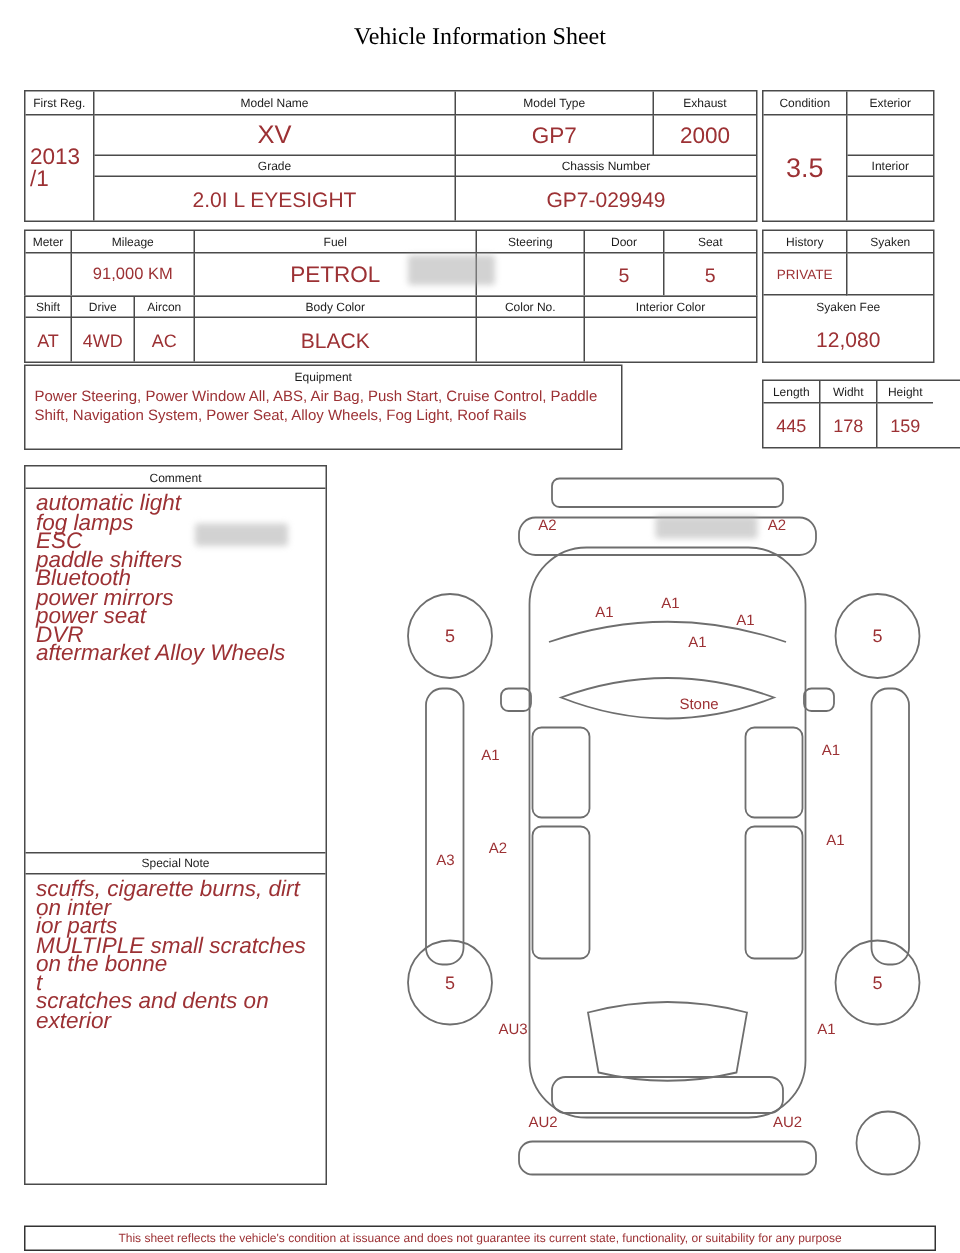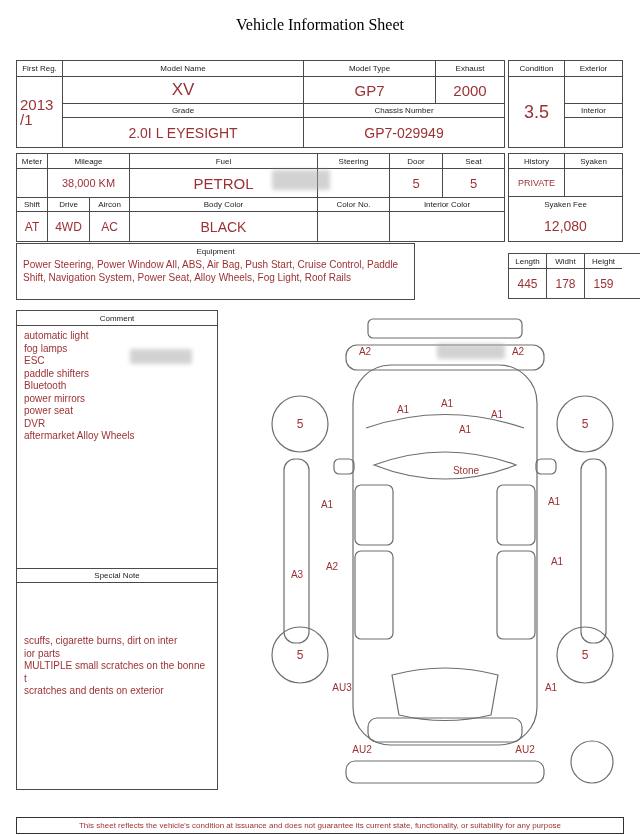--- a/index.html
+++ b/index.html
@@ -31,23 +31,23 @@
            grid-template-columns:56px 57px; grid-template-rows:15px 28px 14px 30px; }
   #equipBox{ left:16px; top:243px; width:399px; height:57px; }
   .equip-h{ height:14px; display:flex; align-items:center; justify-content:center;
             font-size:8px; color:#1c1c1c; }
   .equip-t{ padding:1px 6px; font-size:10px; line-height:12.5px; color:var(--red); }
   #gridR3{ left:508px; top:253px; width:136px; height:46px;
            grid-template-columns:38px 38px 37px; grid-template-rows:15px 29px; }
   #commentBox{ left:16px; top:310px; width:202px; height:480px; }
   .sec-h{ height:15px; border-bottom:1px solid var(--bd); display:flex; align-items:center;
           justify-content:center; font-size:8px; color:#1c1c1c; }
-  .comment-t{ padding:4px 7px; font-size:10px; line-height:12.5px; color:var(--red); }
+  .comment-t{ padding:4px 7px; font-size:15px; line-height:12.5px; color:var(--red);font-style:italic; }
   #specialH{ position:absolute; top:257px; left:0; width:100%; border-top:1px solid var(--bd); }
-  #noteT{ position:absolute; top:273px; left:0; width:100%; padding:3px 7px;margin-top:48px; }
+  #noteT{ position:absolute; top:273px; left:0; width:100%; padding:3px 7px; }
   #firstRegVal{ justify-content:flex-start; padding-left:3px; line-height:15px; }
   #diagram{ position:absolute; left:270px; top:313px; width:350px; height:474px; }
   #diagram svg{ position:absolute; left:0; top:0; }
   #diagram svg *{ stroke:#6e6e6e; fill:none; stroke-width:1.2; }
   #marks{ position:absolute; left:0; top:0; width:100%; height:100%; }
   .mark{ position:absolute; transform:translate(-50%,-50%); font-size:10px;
          color:var(--red); white-space:nowrap; }
   .blur{ position:absolute; background:#a6a6a6; opacity:.5; filter:blur(2px); border-radius:2px; }
   #footer{ left:16px; top:817px; width:608px; height:17px; border:1px solid #333;
            display:flex; align-items:center; justify-content:center;
@@ -86,21 +86,21 @@
   </div>
 
   <div class="box grid" id="gridB1">
     <div class="c lbl">Meter</div>
     <div class="c lbl">Mileage</div>
     <div class="c lbl">Fuel</div>
     <div class="c lbl">Steering</div>
     <div class="c lbl">Door</div>
     <div class="c lbl nbr">Seat</div>
     <div class="c nbb"></div>
-    <div class="c val f11 nbb">38,000 KM</div>
+    <div class="c val f11 nbb">91,000 KM</div>
     <div class="c val f15 nbb">PETROL</div>
     <div class="c nbb"></div>
     <div class="c val f13 nbb">5</div>
     <div class="c val f13 nbr nbb">5</div>
   </div>
 
   <div class="box grid" id="gridB2">
     <div class="c lbl">Shift</div>
     <div class="c lbl">Drive</div>
     <div class="c lbl">Aircon</div>

